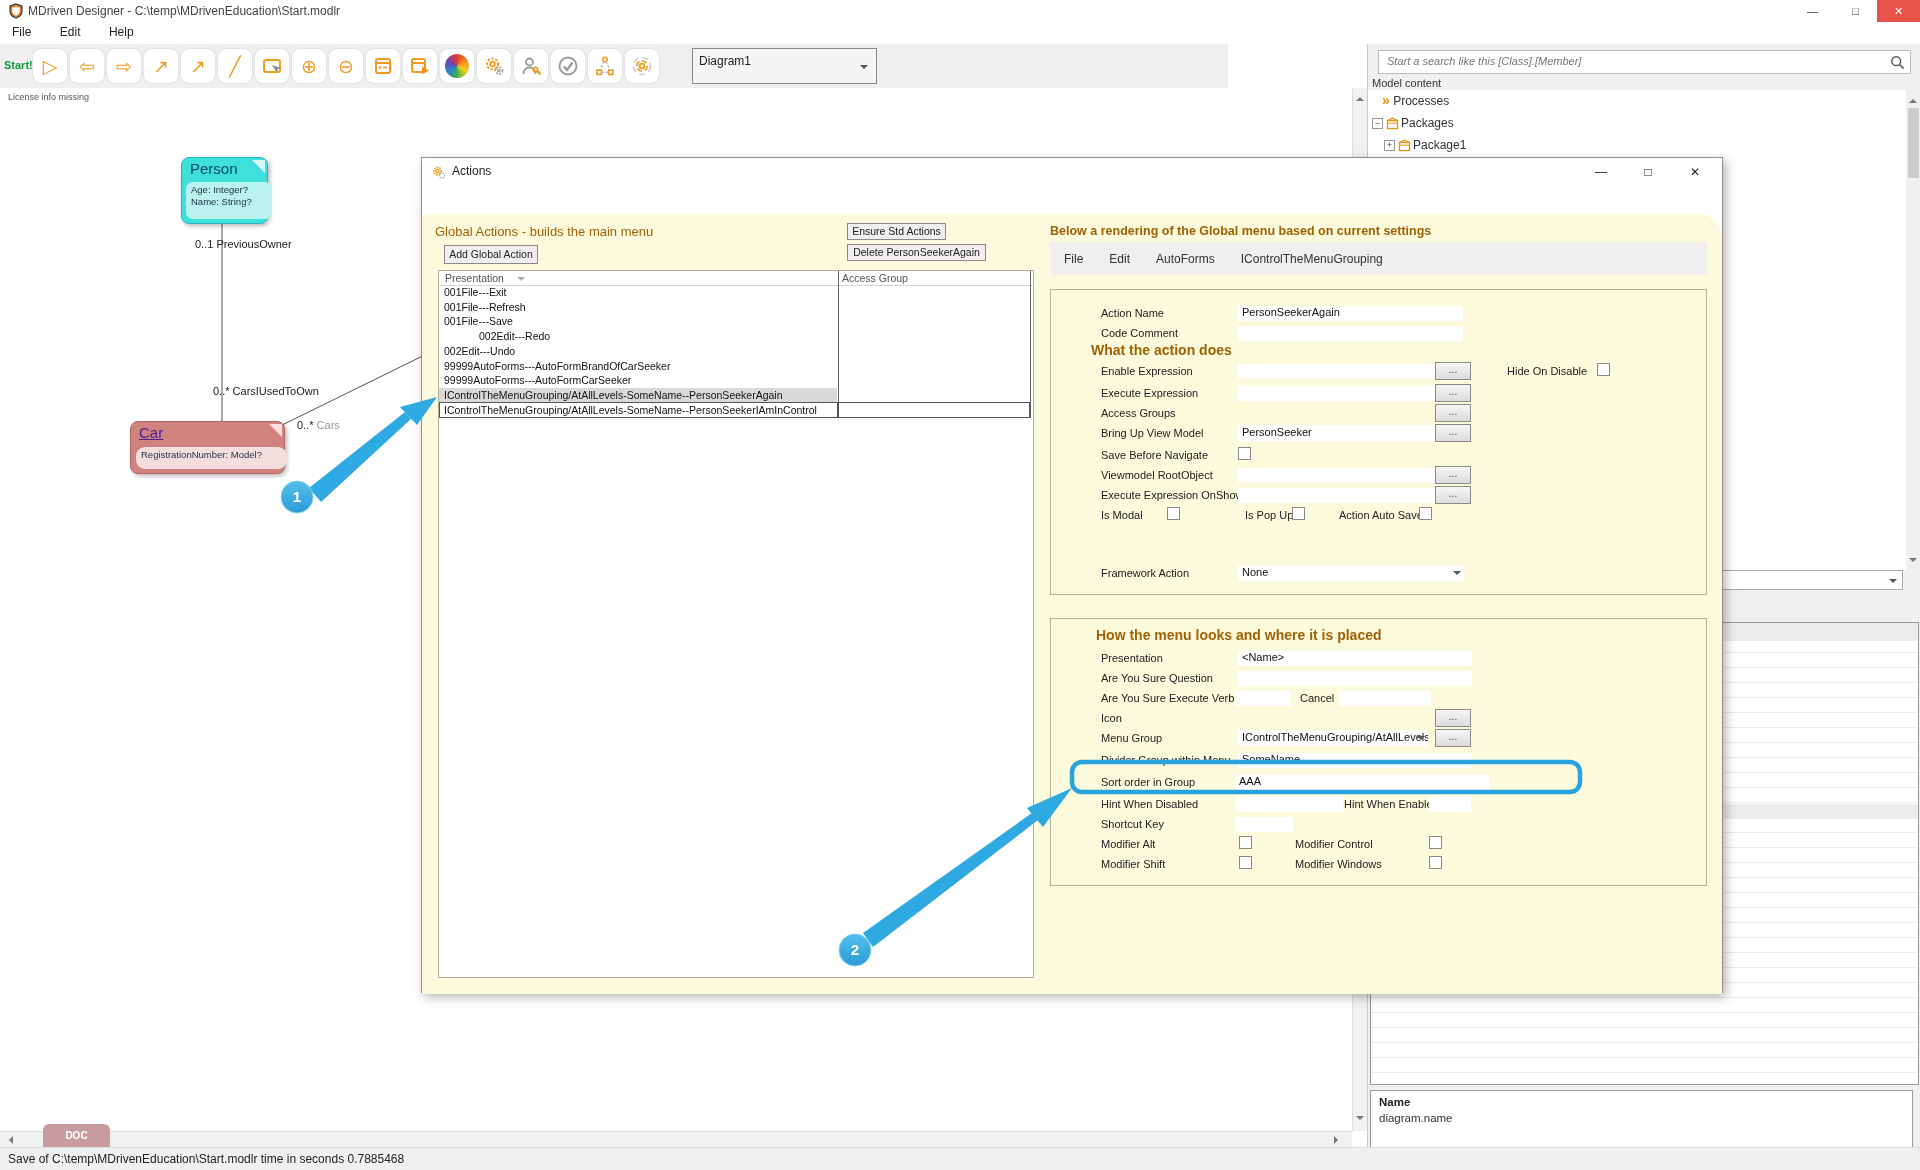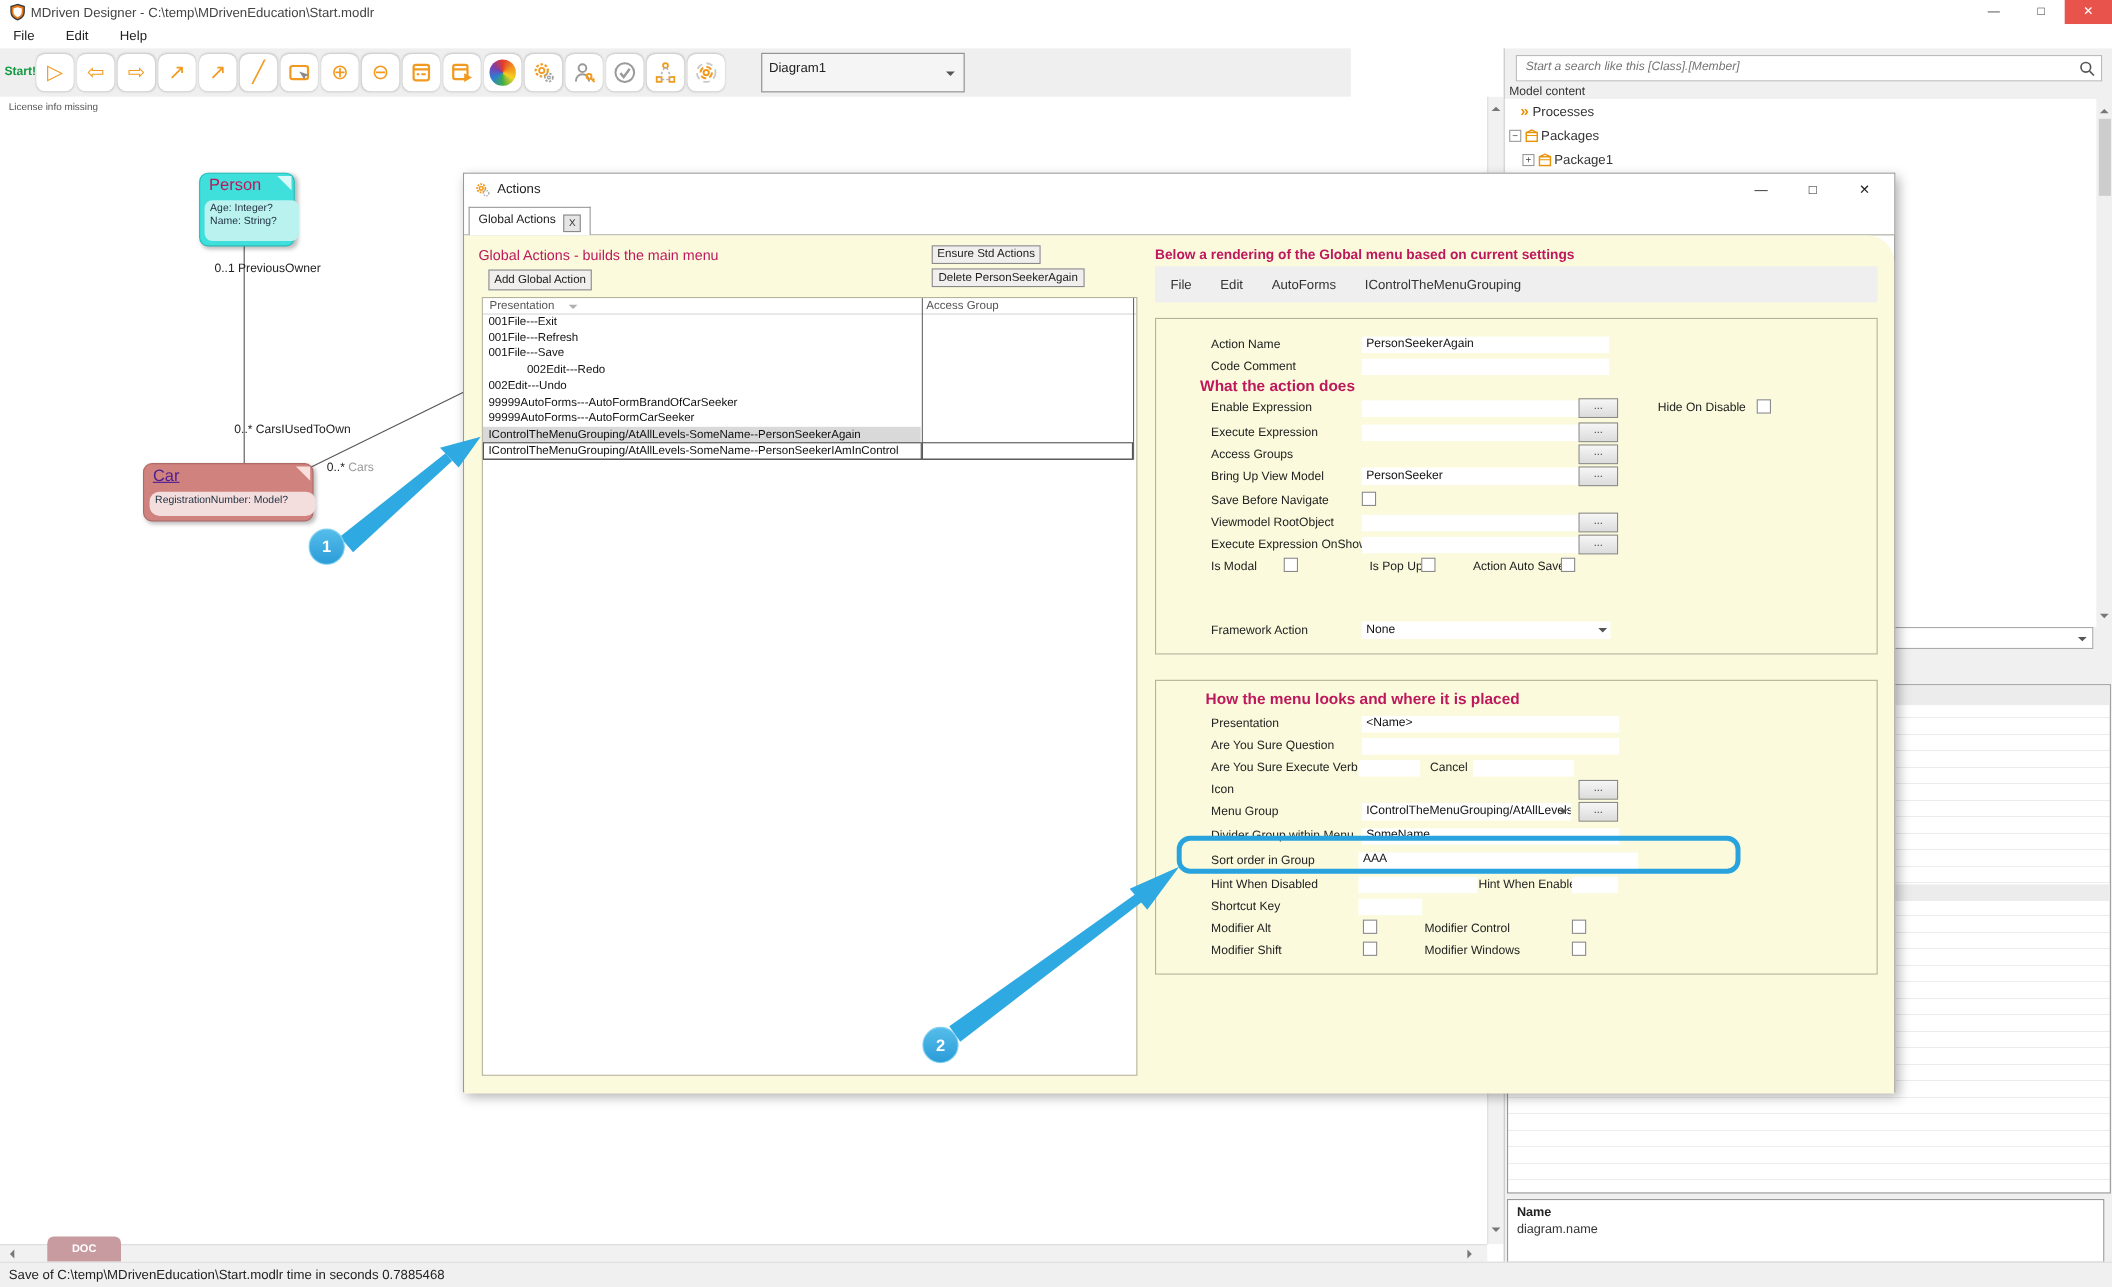--- a/index.html
+++ b/index.html
@@ -18,21 +18,21 @@
   .tbtn svg{display:block;}
   .colorwheel{width:24px;height:24px;border-radius:50%;background:conic-gradient(#e23b2e,#f2911f,#f2d21f,#3fae49,#2b7fd4,#7a3fae,#e23b2e);}
   .diagramdd{position:absolute;left:692px;top:4px;width:185px;height:36px;background:#f5f5f5;border:1px solid #8a8a8a;font-size:12px;color:#222;padding:5px 6px;box-sizing:border-box;}
   .dd-tri{position:absolute;width:0;height:0;border:4px solid transparent;border-top-color:#555;}
   
   .canvas{position:absolute;left:0;top:88px;width:1352px;height:1043px;background:#fff;}
   .license{position:absolute;left:8px;top:4px;font-size:9px;color:#555;}
   .assoc-label{position:absolute;font-size:11px;color:#222;white-space:nowrap;}
   .clsbox{position:absolute;border-radius:8px;box-shadow:2px 2px 4px rgba(0,0,0,.28);}
   .clsbox .fold{position:absolute;right:2px;top:2px;width:0;height:0;border-left:13px solid transparent;border-top:13px solid rgba(255,255,255,.8);}
-  .clsname{font-size:15px;color:#be185d;padding:2px 0 0 8px;}
+  .clsname{font-size:15px;color:#0c4a6e;padding:2px 0 0 8px;}
   .attrbox{position:absolute;border-radius:7px;font-size:9.5px;color:#234;padding:2px 5px;line-height:12px;}
   
   .sidebar{position:absolute;left:1367px;top:44px;width:553px;height:1103px;background:#f0f0f0;border-left:1px solid #c8c8c8;box-sizing:border-box;}
   .search{position:absolute;left:10px;top:6px;width:533px;height:24px;background:#fff;border:1px solid #bbb;box-sizing:border-box;}
   .search input{position:absolute;left:6px;top:3px;width:490px;border:none;outline:none;font-family:"Liberation Sans",sans-serif;font-size:11px;font-style:italic;color:#555;background:transparent;}
   .search svg{position:absolute;right:5px;top:4px;}
   .mclabel{position:absolute;left:4px;top:33px;font-size:11px;color:#333;}
   .treepanel{position:absolute;left:0;top:46px;width:538px;height:480px;background:#fff;}
   .trow{position:absolute;height:20px;font-size:12px;color:#333;}
   .expander{position:absolute;top:4px;width:11px;height:11px;border:1px solid #999;background:#fff;box-sizing:border-box;font-size:9px;line-height:8px;text-align:center;color:#444;}
@@ -56,21 +56,21 @@
   .statusbar{position:absolute;left:0;top:1147px;width:1920px;height:23px;background:#f0f0f0;border-top:1px solid #dcdcdc;box-sizing:border-box;font-size:12px;color:#222;line-height:22px;padding-left:8px;}
   
   .dialog{position:absolute;left:421px;top:157px;width:1302px;height:836px;background:#fff;border:1px solid #8f8f8f;box-shadow:3px 4px 10px rgba(0,0,0,.3);box-sizing:border-box;z-index:10;}
   .dlg-title{position:absolute;left:0;top:0;width:100%;height:28px;background:#fff;}
   .dlg-title .txt{position:absolute;left:30px;top:6px;font-size:12px;color:#222;}
   .dlg-btn{position:absolute;top:0;width:42px;height:28px;text-align:center;line-height:28px;font-size:12px;color:#222;}
   .tabstrip{position:absolute;left:0;top:28px;width:100%;height:28px;background:#fff;border-bottom:1px solid #a8a89a;box-sizing:border-box;}
   .tab{position:absolute;left:4px;top:2px;height:26px;background:#fff;border:1px solid #9a9a9a;border-bottom:none;font-size:11px;color:#222;padding:5px 8px 0 8px;box-sizing:border-box;}
   .tabx{display:inline-block;width:14px;height:14px;background:#e6e6e6;border:1px solid #888;font-size:9px;line-height:12px;text-align:center;margin-left:7px;vertical-align:-2px;color:#333;}
   .dlg-body{position:absolute;left:0;top:56px;width:100%;height:780px;background:#fbfadc;border-top-right-radius:24px;}
-  .heading{position:absolute;font-size:13px;color:#be185d;}
+  .heading{position:absolute;font-size:13px;color:#a16207;}
   .bold{font-weight:bold;}
   .wbtn{position:absolute;background:#f0efed;border:1px solid #8a8a8a;font-size:10.5px;color:#222;text-align:center;box-sizing:border-box;}
   .listbox{position:absolute;left:16px;top:56px;width:596px;height:708px;background:#fff;border:1px solid #b5b29b;box-sizing:border-box;}
   .lhead{position:absolute;left:0;top:0;width:100%;height:14px;border-bottom:1px solid #d6d6d6;font-size:10.5px;color:#555;}
   .lrow{position:absolute;left:0;height:15px;width:590px;font-size:10.5px;color:#111;line-height:15px;padding-left:5px;white-space:nowrap;}
   .lvline{position:absolute;top:0;width:1px;height:147px;background:#666;}
   .selbg{position:absolute;left:0;top:117px;width:398px;height:15px;background:#d9d9d9;}
   .focusbox{position:absolute;border:1px solid #555;box-sizing:border-box;}
   .menubarprev{position:absolute;left:628px;top:28px;width:657px;height:33px;background:#efefef;font-size:12px;color:#333;display:flex;align-items:center;gap:26px;padding-left:14px;box-sizing:border-box;}
   .gpanel{position:absolute;left:628px;width:657px;border:1px solid #b5b29b;box-sizing:border-box;}
@@ -292,25 +292,20 @@
     <div class="dlg-title">
       <svg style="position:absolute;left:9px;top:7px;" width="15" height="15" viewBox="0 0 22 22">
           <circle cx="9.5" cy="9" r="5.5" fill="none" stroke="#f29a1f" stroke-width="2.4" stroke-dasharray="2.4 1.6"></circle>
           <circle cx="9.5" cy="9" r="2.4" fill="none" stroke="#f29a1f" stroke-width="2"></circle>
           <circle cx="16" cy="15.5" r="3.6" fill="none" stroke="#b5b5b5" stroke-width="2" stroke-dasharray="2 1.4"></circle>
         </svg>
       <span class="txt">Actions</span>
       <div class="dlg-btn" style="left:1158px;">—</div>
       <div class="dlg-btn" style="left:1205px;">□</div>
       <div class="dlg-btn" style="left:1252px;">✕</div>
-    </div>
-    <div class="tabstrip">
-      <div class="tab">
-        <span>Global Actions</span><span class="tabx">X</span>
-      </div>
     </div>
     <div class="dlg-body">
 
       <div class="heading" style="left:13px;top:10px;">Global Actions - builds the main menu</div>
       <div class="wbtn" style="left:22px;top:31px;width:94px;height:19px;line-height:17px;">Add Global Action</div>
       <div class="wbtn" style="left:425px;top:9px;width:99px;height:17px;line-height:15px;">Ensure Std Actions</div>
       <div class="wbtn" style="left:425px;top:30px;width:139px;height:17px;line-height:15px;">Delete PersonSeekerAgain</div>
 
       <div class="listbox">
         <div class="lhead">

